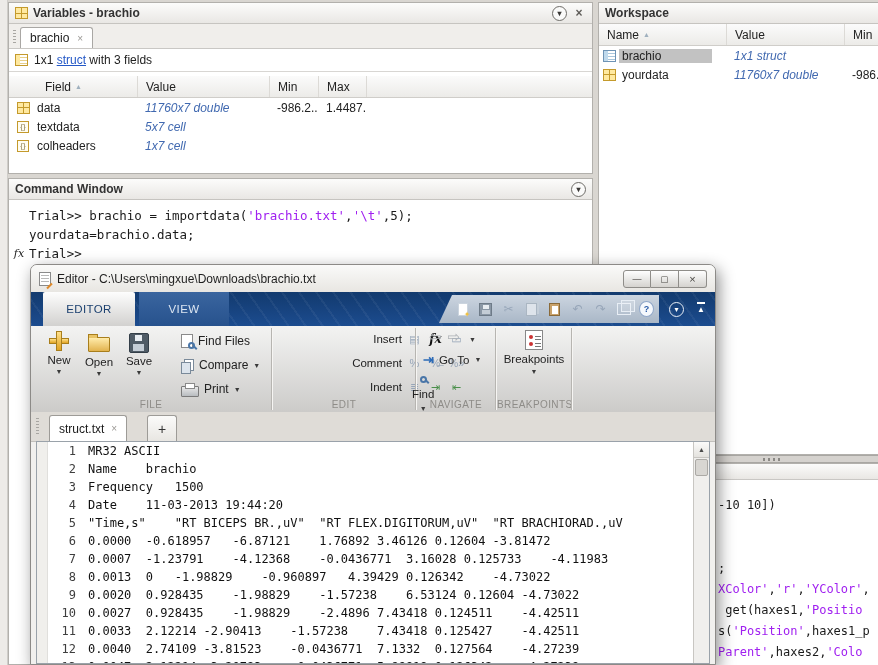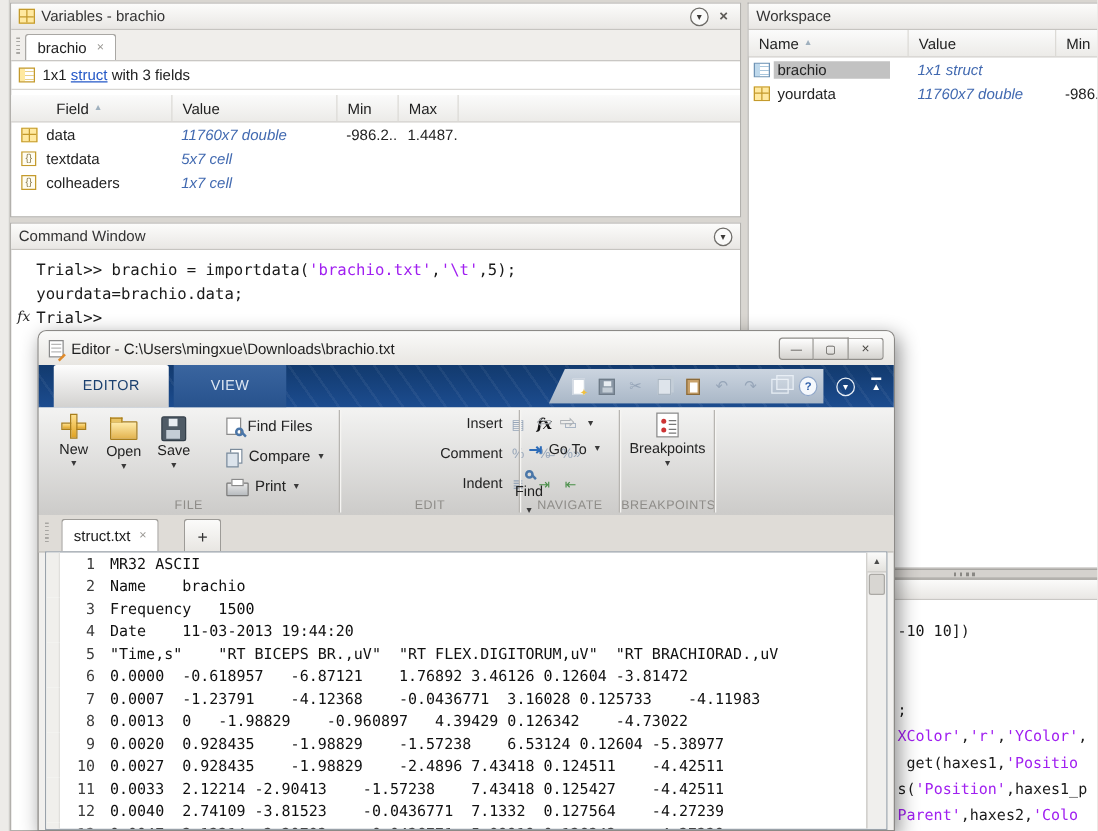--- a/index.html
+++ b/index.html
@@ -1,20 +1,20 @@
 <!DOCTYPE html>
 <html><head>
 <meta charset="utf-8">
 <style>
   html,body{margin:0;padding:0;}
   #screen{position:relative;width:878px;height:665px;background:#D9D6D1;overflow:hidden;
     font-family:"Liberation Sans",sans-serif;font-size:12px;color:#222;}
   .panel{position:absolute;background:#fff;border:1px solid #B2B0AC;box-sizing:border-box;}
   .phead{height:20px;display:flex;align-items:center;gap:5px;padding:0 6px;
-    background:linear-gradient(#FCFCFB,#E9E7E4);border-bottom:1px solid #C6C4C0;color:#333;}
+    background:linear-gradient(#FCFCFB,#E9E7E4);border-bottom:1px solid #C6C4C0;color:#333;font-weight:bold;}
   .ptitle{flex:0 0 auto;}
   .spacer{flex:1;}
   
   .gi{display:inline-flex;align-items:center;justify-content:center;}
   .g-close{width:14px;height:14px;font-size:12px;font-weight:bold;color:#5E5C58;}
   .g-close::before{content:"×";}
   .g-menu{width:13px;height:13px;border:1px solid #6E6C68;border-radius:50%;font-size:8px;color:#3A3836;background:#FAFAF9;}
   .g-menu::before{content:"▾";}
   .g-sort{font-size:7px;color:#9FB0BE;margin-left:4px;}
   .g-sort::before{content:"▲";}
@@ -487,21 +487,21 @@
             <pre>0.0007  -1.23791    -4.12368    -0.0436771  3.16028 0.125733    -4.11983</pre>
           </div>
           <div class="erow">
             <span class="alley"></span>
             <span class="lnum">8</span>
             <pre>0.0013  0   -1.98829    -0.960897   4.39429 0.126342    -4.73022</pre>
           </div>
           <div class="erow">
             <span class="alley"></span>
             <span class="lnum">9</span>
-            <pre>0.0020  0.928435    -1.98829    -1.57238    6.53124 0.12604 -5.38977</pre>
+            <pre>0.0020  0.928435    -1.98829    -1.57238    6.53124 0.12604 -4.73022</pre>
           </div>
           <div class="erow">
             <span class="alley"></span>
             <span class="lnum">10</span>
             <pre>0.0027  0.928435    -1.98829    -2.4896 7.43418 0.124511    -4.42511</pre>
           </div>
           <div class="erow">
             <span class="alley"></span>
             <span class="lnum">11</span>
             <pre>0.0033  2.12214 -2.90413    -1.57238    7.43418 0.125427    -4.42511</pre>

